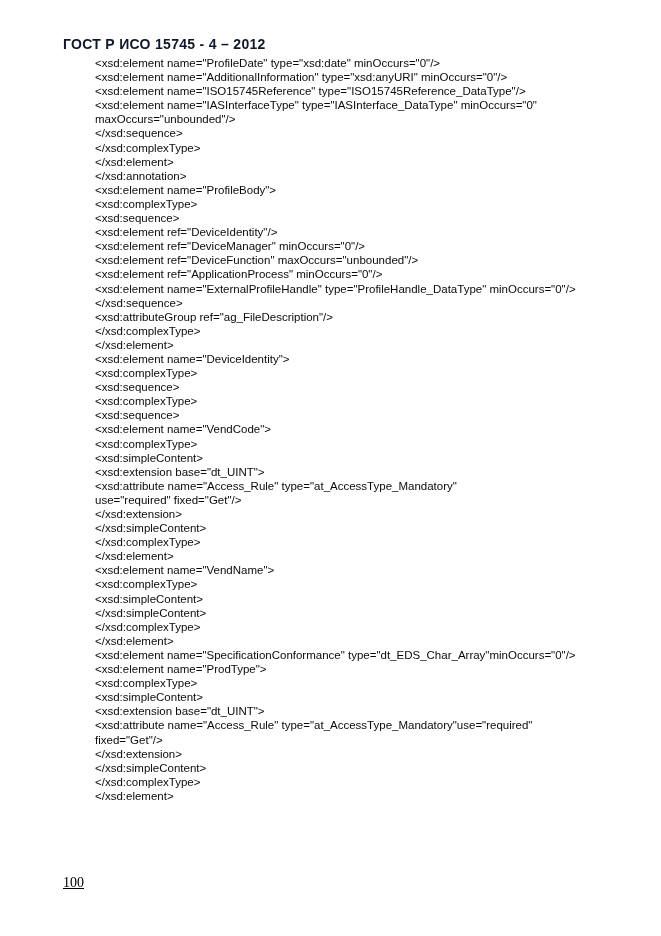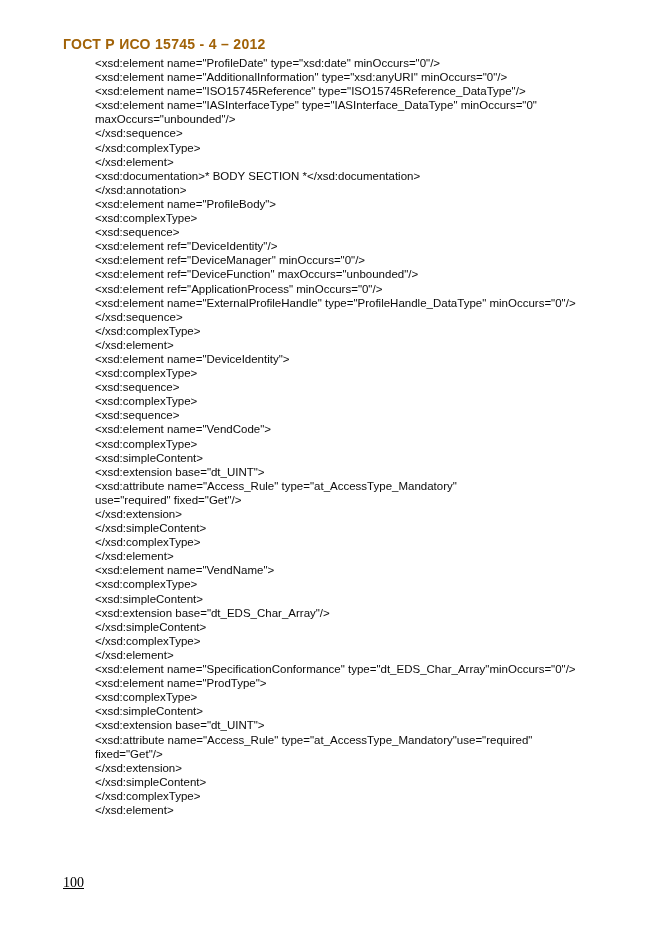--- a/index.html
+++ b/index.html
@@ -17,21 +17,21 @@
     overflow: hidden;
   }
   .doc-header {
     position: absolute;
     left: 63px;
     top: 36px;
     font-size: 14px;
     font-weight: bold;
     letter-spacing: 0.3px;
     white-space: pre;
-    color: #a16207;
+    color: #0f172a;
   }
   .code-block {
     position: absolute;
     left: 95px;
     top: 56px;
     width: 530px;
     font-size: 11.5px;
     line-height: 14.1px;
     color: #0a0a0a;
   }
@@ -57,52 +57,51 @@
 
   <div class="code-block" id="code-block">
       <div class="code-line">&lt;xsd:element name="ProfileDate" type="xsd:date" minOccurs="0"/&gt;</div>
       <div class="code-line">&lt;xsd:element name="AdditionalInformation" type="xsd:anyURI" minOccurs="0"/&gt;</div>
       <div class="code-line">&lt;xsd:element name="ISO15745Reference" type="ISO15745Reference_DataType"/&gt;</div>
       <div class="code-line">&lt;xsd:element name="IASInterfaceType" type="IASInterface_DataType" minOccurs="0"</div>
       <div class="code-line">maxOccurs="unbounded"/&gt;</div>
       <div class="code-line">&lt;/xsd:sequence&gt;</div>
       <div class="code-line">&lt;/xsd:complexType&gt;</div>
       <div class="code-line">&lt;/xsd:element&gt;</div>
-      <div class="code-line">&lt;xsd:documentation&gt;* BODY SECTION *&lt;/xsd:documentation&gt;</div>
       <div class="code-line">&lt;/xsd:annotation&gt;</div>
       <div class="code-line">&lt;xsd:element name="ProfileBody"&gt;</div>
       <div class="code-line">&lt;xsd:complexType&gt;</div>
       <div class="code-line">&lt;xsd:sequence&gt;</div>
       <div class="code-line">&lt;xsd:element ref="DeviceIdentity"/&gt;</div>
       <div class="code-line">&lt;xsd:element ref="DeviceManager" minOccurs="0"/&gt;</div>
       <div class="code-line">&lt;xsd:element ref="DeviceFunction" maxOccurs="unbounded"/&gt;</div>
       <div class="code-line">&lt;xsd:element ref="ApplicationProcess" minOccurs="0"/&gt;</div>
       <div class="code-line">&lt;xsd:element name="ExternalProfileHandle" type="ProfileHandle_DataType" minOccurs="0"/&gt;</div>
       <div class="code-line">&lt;/xsd:sequence&gt;</div>
+      <div class="code-line">&lt;xsd:attributeGroup ref="ag_FileDescription"/&gt;</div>
       <div class="code-line">&lt;/xsd:complexType&gt;</div>
       <div class="code-line">&lt;/xsd:element&gt;</div>
       <div class="code-line">&lt;xsd:element name="DeviceIdentity"&gt;</div>
       <div class="code-line">&lt;xsd:complexType&gt;</div>
       <div class="code-line">&lt;xsd:sequence&gt;</div>
       <div class="code-line">&lt;xsd:complexType&gt;</div>
       <div class="code-line">&lt;xsd:sequence&gt;</div>
       <div class="code-line">&lt;xsd:element name="VendCode"&gt;</div>
       <div class="code-line">&lt;xsd:complexType&gt;</div>
       <div class="code-line">&lt;xsd:simpleContent&gt;</div>
       <div class="code-line">&lt;xsd:extension base="dt_UINT"&gt;</div>
       <div class="code-line">&lt;xsd:attribute name="Access_Rule" type="at_AccessType_Mandatory"</div>
       <div class="code-line">use="required" fixed="Get"/&gt;</div>
       <div class="code-line">&lt;/xsd:extension&gt;</div>
       <div class="code-line">&lt;/xsd:simpleContent&gt;</div>
       <div class="code-line">&lt;/xsd:complexType&gt;</div>
       <div class="code-line">&lt;/xsd:element&gt;</div>
       <div class="code-line">&lt;xsd:element name="VendName"&gt;</div>
       <div class="code-line">&lt;xsd:complexType&gt;</div>
       <div class="code-line">&lt;xsd:simpleContent&gt;</div>
-      <div class="code-line">&lt;xsd:extension base="dt_EDS_Char_Array"/&gt;</div>
       <div class="code-line">&lt;/xsd:simpleContent&gt;</div>
       <div class="code-line">&lt;/xsd:complexType&gt;</div>
       <div class="code-line">&lt;/xsd:element&gt;</div>
       <div class="code-line">&lt;xsd:element name="SpecificationConformance" type="dt_EDS_Char_Array"minOccurs="0"/&gt;</div>
       <div class="code-line">&lt;xsd:element name="ProdType"&gt;</div>
       <div class="code-line">&lt;xsd:complexType&gt;</div>
       <div class="code-line">&lt;xsd:simpleContent&gt;</div>
       <div class="code-line">&lt;xsd:extension base="dt_UINT"&gt;</div>
       <div class="code-line">&lt;xsd:attribute name="Access_Rule" type="at_AccessType_Mandatory"use="required"</div>
       <div class="code-line">fixed="Get"/&gt;</div>

